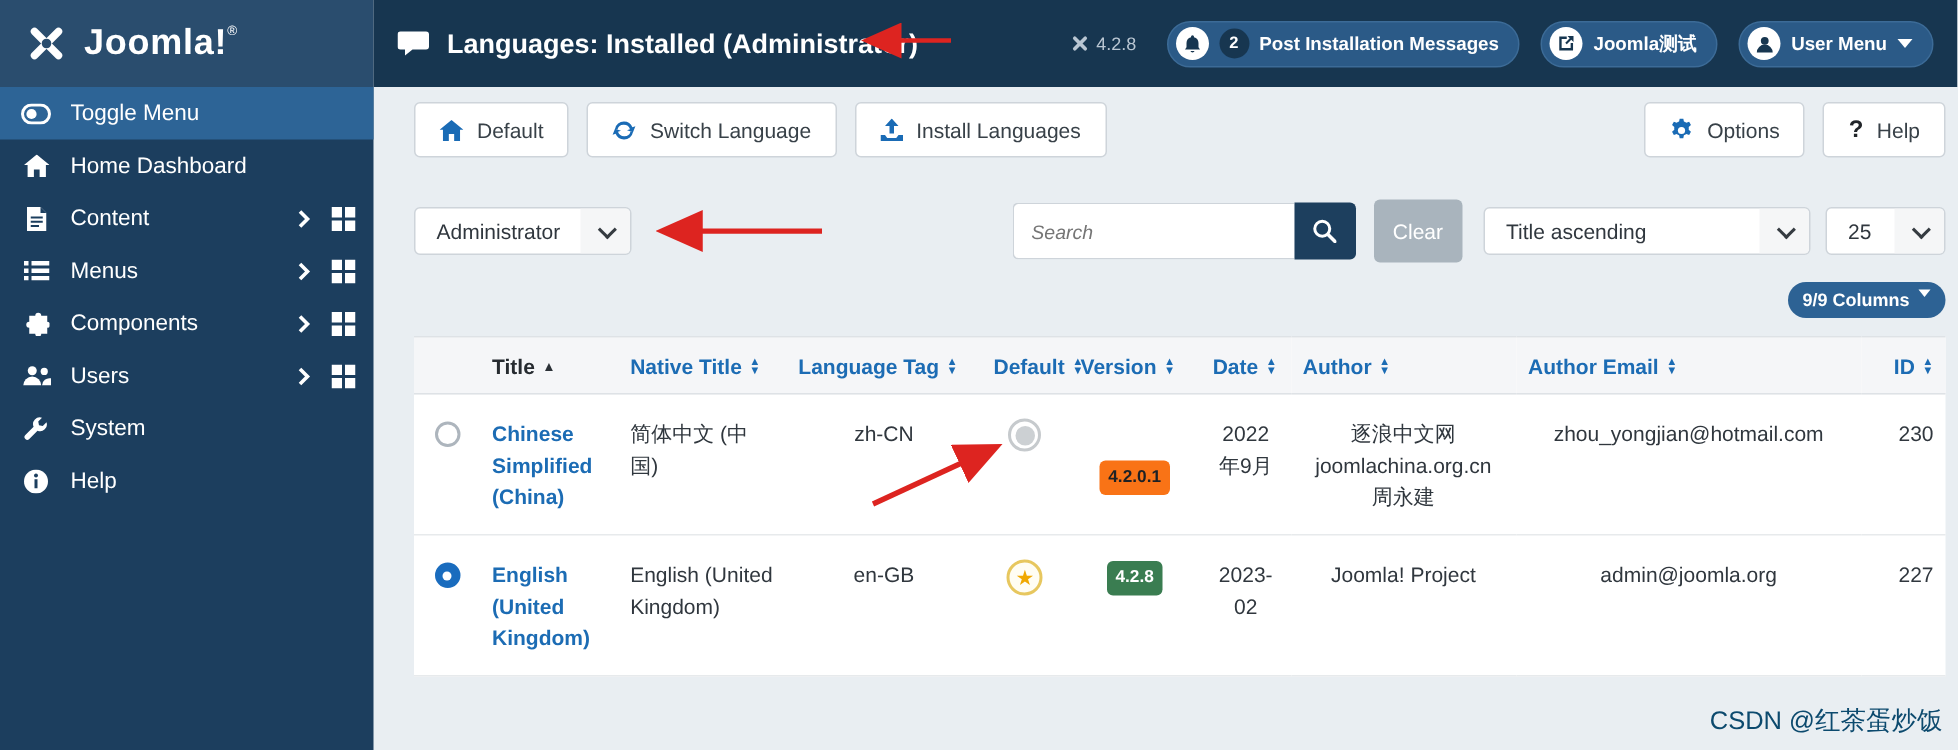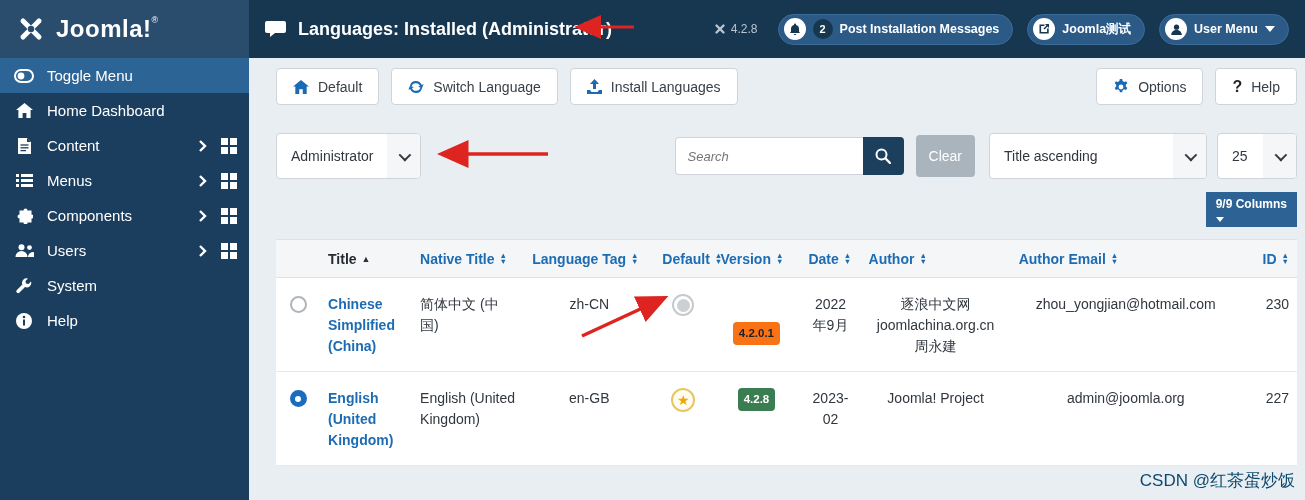--- a/index.html
+++ b/index.html
@@ -36,35 +36,35 @@
   
   .toolbar { display:flex; margin-top:10px; align-items:flex-start; }
   .btn-group-left { display:flex; gap:12px; }
   .btn-group-right { margin-left:auto; display:flex; gap:12px; }
   .tbtn { background:#fff; border:1px solid #ced4da; border-radius:4px; height:37px; display:flex; align-items:center; gap:9px; padding:0 16px; font-size:14px; color:#384148; cursor:pointer; white-space:nowrap; }
   .tbtn .bicon { color:#1a6bb5; font-size:15px; display:flex; }
   .qmark { color:#212529; font-weight:bold; font-size:16px; }
 
   
   .filterbar { display:flex; margin-top:28px; align-items:center; }
-  .select-box { background:#fff; border:1px solid #ced4da; border-radius:4px; height:46px; display:flex; align-items:center; cursor:pointer; overflow:hidden;text-align:right; }
+  .select-box { background:#fff; border:1px solid #ced4da; border-radius:4px; height:32px; display:flex; align-items:center; cursor:pointer; overflow:hidden;text-align:right; }
   .select-label { padding:0 14px; font-size:14px; color:#30373e; white-space:nowrap; }
   .select-caret-zone { height:100%; display:flex; align-items:center; padding:0 12px; background:#f5f6f7; }
   .chev { width:9px; height:9px; border-right:2px solid #353b41; border-bottom:2px solid #353b41; transform:rotate(45deg) translateY(-2px); }
   .filter-right { margin-left:auto; display:flex; align-items:center; }
   .search-wrap { display:flex; }
   .search-input { width:188px; height:38px; border:1px solid #ced4da; border-right:none; border-radius:4px 0 0 4px; padding:0 12px; font-size:13px; font-style:italic; color:#6c757d; background:#fff; outline:none; font-family:"Liberation Sans",sans-serif; }
   .search-btn { width:41px; height:38px; background:#1d3f5e; border:none; border-radius:0 4px 4px 0; display:flex; align-items:center; justify-content:center; cursor:pointer; }
   .clear-btn { margin-left:12px; background:#a9b4bd; color:#fff; border:none; border-radius:4px; height:42px; padding:0 13px; font-size:14px; cursor:pointer; }
   .sort-select { margin-left:14px; width:218px; justify-content:space-between; }
   .limit-select { margin-left:10px; width:80px; justify-content:space-between; }
 
   
   .columns-row { display:flex; justify-content:flex-end; margin-top:13px; }
-  .columns-btn { background:#2d6294; color:#fff; border:none; border-radius:0; font-size:12px; font-weight:bold; padding:5px 10px; display:flex; align-items:flex-start; gap:6px; cursor:pointer;flex-direction:column; }
+  .columns-btn { background:#2d6294; color:#fff; border:none; border-radius:12px; font-size:12px; font-weight:bold; padding:5px 10px; display:flex; align-items:flex-start; gap:6px; cursor:pointer; }
   .columns-btn .caret-down { border-top-color:#fff; border-left-width:4px; border-right-width:4px; border-top-width:5px; }
 
   
   .table-card { background:#fff; margin-top:12px; }
   table { width:100%; border-collapse:collapse; table-layout:fixed; }
   thead th { background:#f5f6f8; border-top:1px solid #dee2e6; border-bottom:1px solid #dee2e6; height:38px; font-size:14px; font-weight:bold; color:#1c6cb4; text-align:left; padding:0 8px; }
   th.th-left { text-align:left; }
   th.th-right { text-align:right; }
   th .th-inner { display:inline-flex; align-items:center; gap:5px; cursor:pointer; }
   th.sorted { color:#262b30; }

